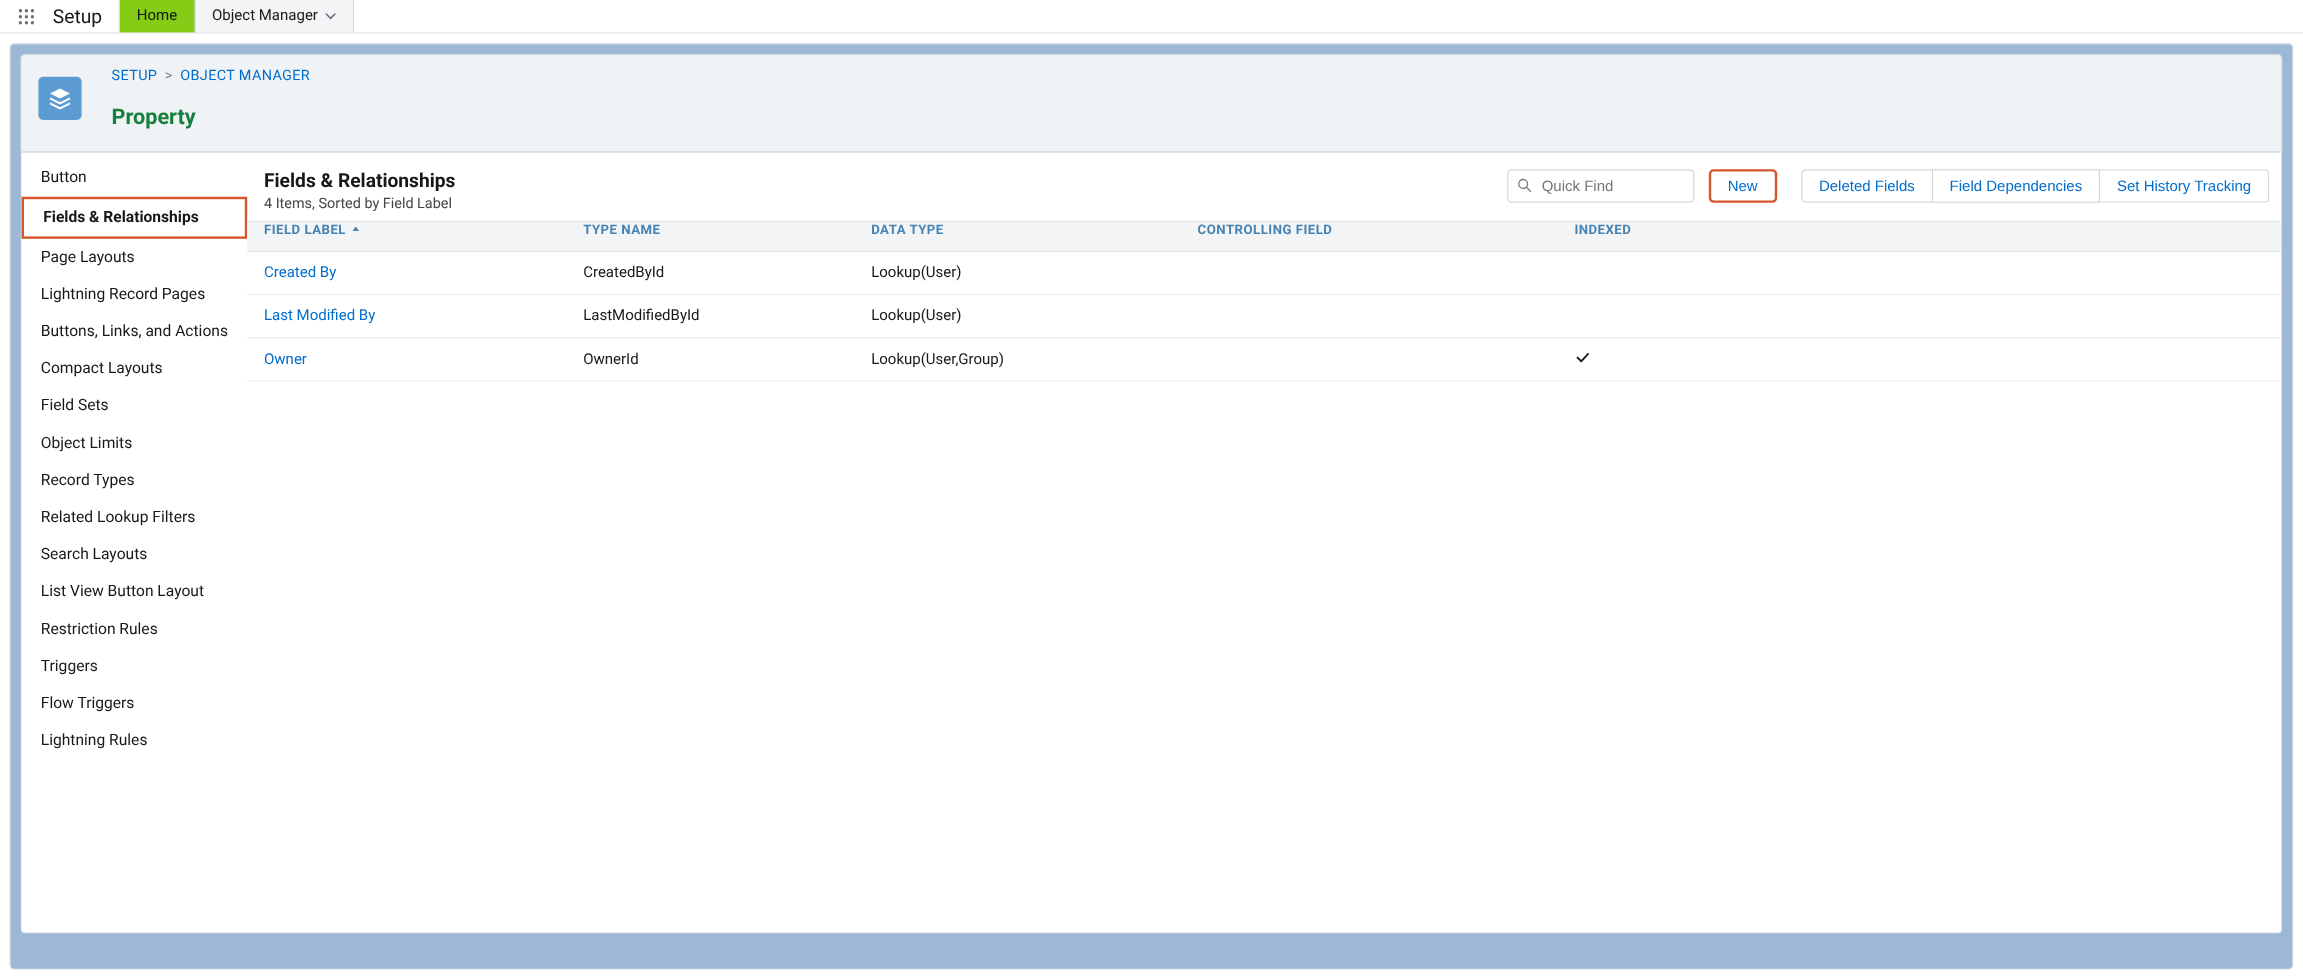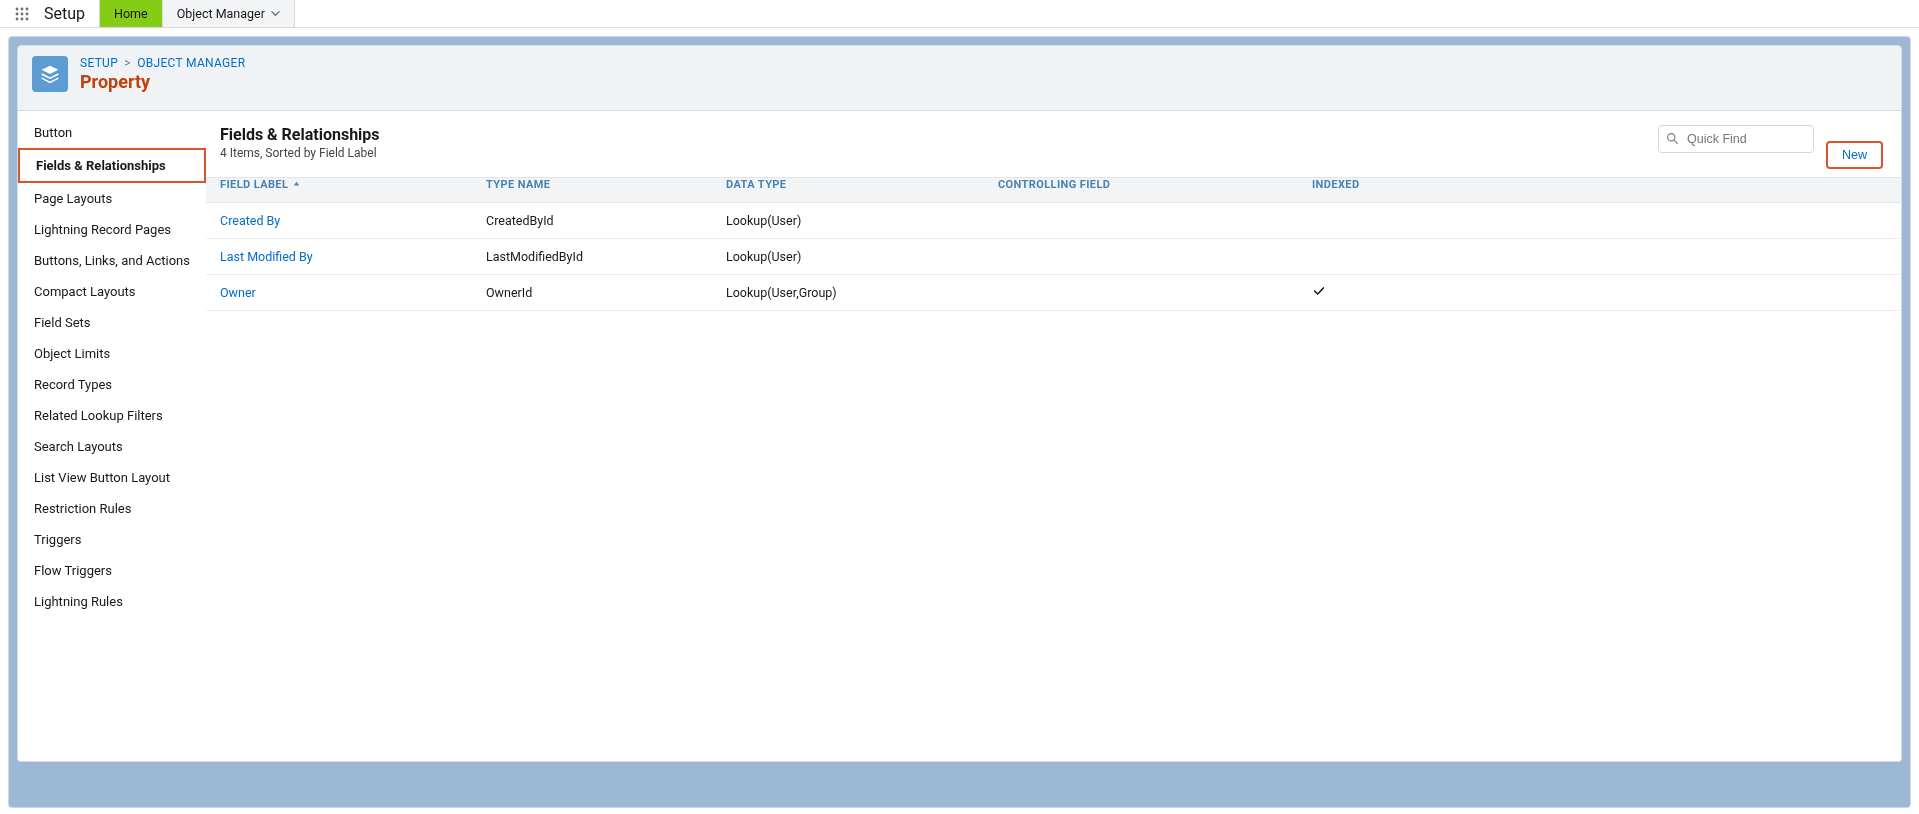--- a/index.html
+++ b/index.html
@@ -72,41 +72,41 @@
 
   
   .page-header {
     margin: 0 8px;
     background: #f0f3f6;
     border: 1px solid #d4dde6;
     border-radius: 4px 4px 0 0;
     padding: 10px 14px 18px 14px;
     display: flex;
     align-items: center;
-    gap: 12px;
+    gap: 25px;
   }
   .page-icon {
     width: 36px; height: 36px;
     border-radius: 4px;
     background: #5c9cd2;
     display: flex; align-items: center; justify-content: center;
   }
   .page-icon svg { width: 20px; height: 20px; fill: #fff; }
   .breadcrumb {
     font-size: 12px;
     color: #006dcc;
     letter-spacing: 0.3px;
   }
   .breadcrumb a { color: #006dcc; }
   .breadcrumb .sep { color: #7a7a7a; margin: 0 3px; }
   .page-title {
     font-size: 18px;
     font-weight: 700;
-    color: #c2410c;
-    margin-top: 1px;
+    color: #15803d;
+    margin-top: 17px;
   }
 
   
   .content-card {
     margin: 0 8px 8px 8px;
     background: #fff;
     border: 1px solid #d4dde6;
     border-top: none;
     border-radius: 0 0 4px 4px;
     height: 651px;
@@ -181,21 +181,20 @@
   .action-btn {
     height: 28px;
     padding: 0 14px;
     font-size: 12.5px;
     color: #006dcc;
     background: #fff;
     border: 1px solid #d4d7da;
     cursor: pointer;
     display: flex;
     align-items: center;
-    margin-top: 16px;
   }
   .action-btn + .action-btn { border-left: none; }
   .action-btn:first-child { border-radius: 4px 0 0 4px; }
   .action-btn:last-child { border-radius: 0 4px 4px 0; }
   .action-btn.single { border-radius: 4px; }
   .action-btn.highlight {
     border: 2px solid #d9552b;
     border-radius: 4px;
     margin-right: 8px;
   }
@@ -328,20 +327,25 @@
           </div>
           <div class="main-header-spacer"></div>
           <div class="quick-find">
             <svg viewBox="0 0 16 16">
                 <circle cx="6.5" cy="6.5" r="4.5" stroke="#7a7a7a" stroke-width="1.4" fill="none"></circle>
                 <line x1="10" y1="10" x2="14" y2="14" stroke="#7a7a7a" stroke-width="1.4" stroke-linecap="round"></line>
               </svg>
             <input type="text" placeholder="Quick Find" style="">
           </div>
           <button class="action-btn highlight single">New</button>
+          <div class="action-group">
+            <button class="action-btn">Deleted Fields</button>
+            <button class="action-btn">Field Dependencies</button>
+            <button class="action-btn">Set History Tracking</button>
+          </div>
         </div>
 
         <div class="table-wrap">
           <div class="col-header-row">
             <div class="col label">
               <span>FIELD LABEL</span>
               <svg class="sort-arrow" viewBox="0 0 10 10">
                   <path d="M5 2 L8 6 L2 6 Z" fill="#4683b2"></path>
                 </svg>
             </div>

